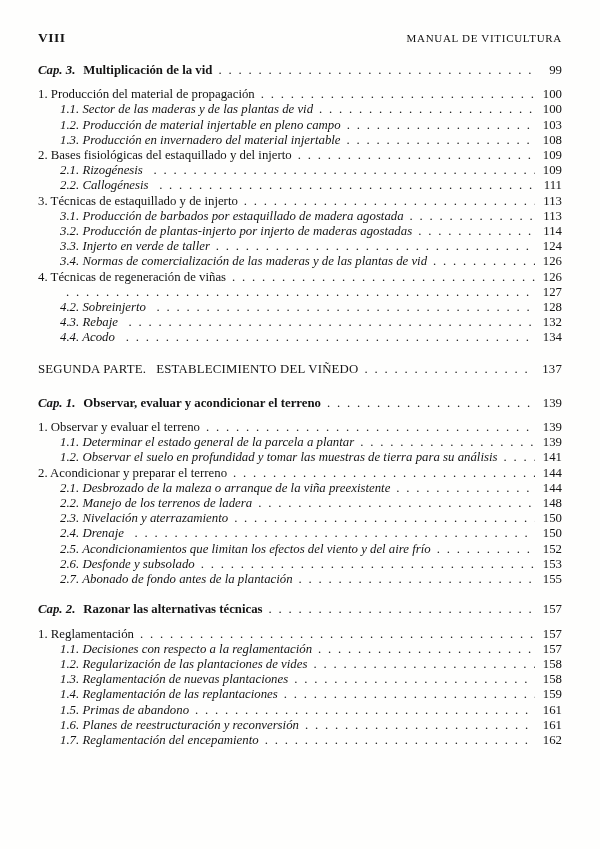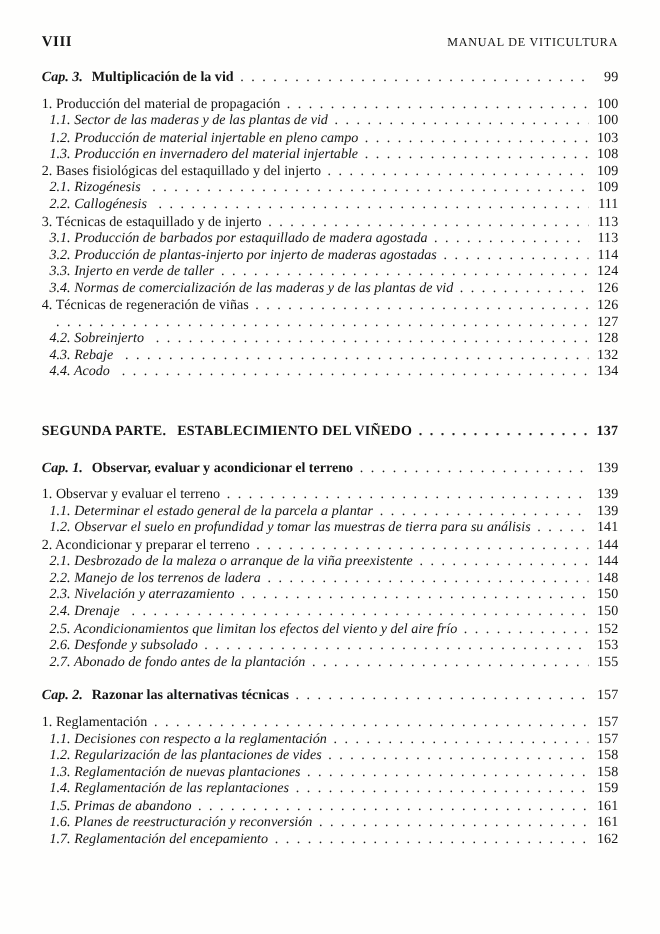--- a/index.html
+++ b/index.html
@@ -28,24 +28,24 @@
     flex:1 1 0; min-width:0;
     overflow:hidden; white-space:nowrap;
     letter-spacing:1.8px;
     padding:0 5px 0 6px;
     color:#1c1c1c;
   }
   .page-num { flex:0 0 auto; min-width:27px; text-align:right; }
   .entry-chapter { margin:15px 0 9px;align-items:center; }
   .entry-chapter .entry-label { font-style:italic; font-weight:bold; margin-right:8px; }
   .entry-chapter .entry-title { font-weight:bold; }
-  .entry-part { margin:38px 0 19px; letter-spacing:0.2px;font-weight:bold; }
+  .entry-part { margin:16px 0 19px; letter-spacing:0.2px; }
   .entry-part .entry-label { margin-right:10px; }
   .entry-section { }
-  .entry-subsection { margin-left:7px; }
+  .entry-subsection { margin-left:22px; }
   .entry-subsection .entry-text { padding-left:27px; text-indent:-27px; }
   .entry-subsection .entry-number,
   .entry-subsection .entry-title { font-style:italic; }
 </style>
 </head>
 <body>
 
 <div class="page">
   <div class="page-header">
     <span class="folio">VIII</span>

